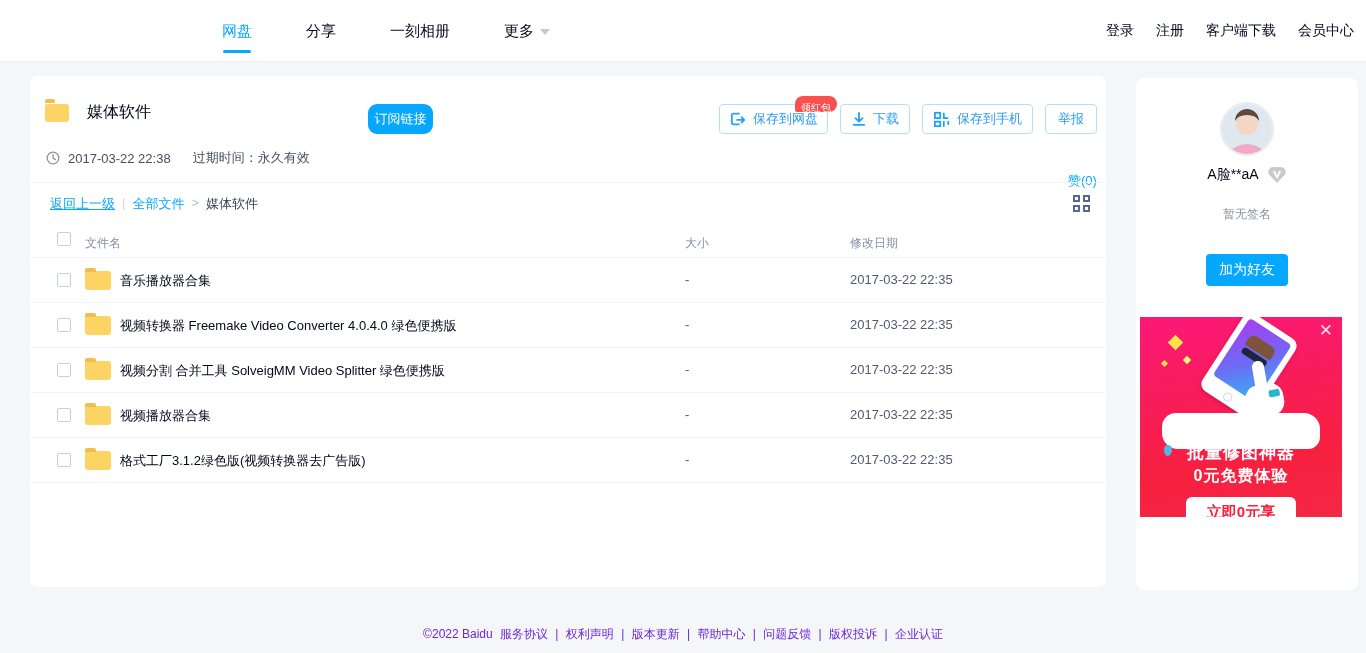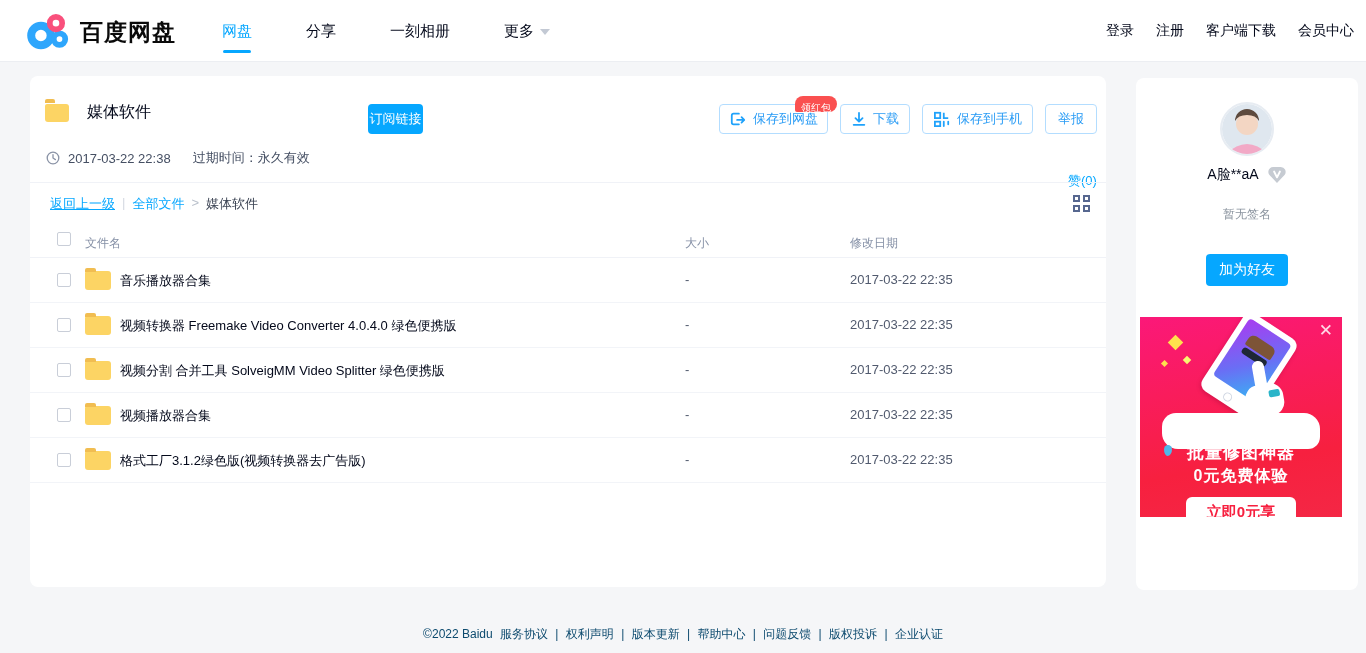--- a/index.html
+++ b/index.html
@@ -25,21 +25,21 @@
   .header-links { position:absolute; right:12px; top:0; height:62px; display:flex; align-items:center; gap:22px; }
   .header-link { font-size:14px; color:#03081a; cursor:pointer; }
 
   
   .main-card { position:absolute; left:30px; top:76px; width:1076px; height:511px;
                background:#fff; border-radius:8px; }
   .share-title-row { position:absolute; left:15px; top:26px; display:flex; align-items:center; gap:18px; }
   .share-title { font-size:16px; font-weight:500; color:#03081a; }
   .btn-primary { background:#06a7ff; color:#fff; border:none; border-radius:4px;
                  font-size:13px; cursor:pointer; font-family:inherit; }
-  .subscribe-btn { position:absolute; left:338px; top:28px; width:55px; height:30px; }
+  .subscribe-btn { position:absolute; left:338px; top:28px; width:65px; height:30px;border-radius:9px; }
   .actions { position:absolute; left:689px; top:28px; display:flex; gap:12px; }
   .btn-outline { height:30px; background:#fff; border:1px solid #b3ddff; border-radius:4px;
                  color:#2a9cf5; font-size:13px; display:flex; align-items:center; justify-content:center;
                  gap:6px; cursor:pointer; font-family:inherit; position:relative; }
   .btn-save { width:109px; } .btn-down { width:70px; } .btn-phone { width:111px; } .btn-report { width:52px; }
   .red-badge { position:absolute; right:-10px; top:-9px; height:16px; padding:4px 6px;
                background:#fa5050; color:#fff; font-size:10px; line-height:16px;
                border-radius:8px 8px 8px 2px; white-space:nowrap; }
   .meta-row { position:absolute; left:16px; top:73px; display:flex; align-items:center; gap:8px;
               font-size:13px; color:#454f63;text-align:center; }
@@ -113,40 +113,30 @@
   .ad-hand { position:absolute; left:92px; top:42px; transform:rotate(-10deg); }
   .ad-line { position:absolute; width:202px; text-align:center; color:#fff; font-weight:700; }
   .ad-line1 { top:124px; font-size:17px; letter-spacing:1px; }
   .ad-line2 { top:149px; font-size:16px; letter-spacing:1px; }
   .ad-btn { position:absolute; left:46px; top:180px; width:110px; height:30px; background:#fff;
             border:none; border-radius:6px; color:#f7203f; font-size:15px; font-weight:700;
             font-family:inherit; cursor:pointer; }
 
   
   .footer { position:absolute; left:0; top:626px; width:1366px; text-align:center;
-            font-size:12px; color:#0c4a6e; }
+            font-size:12px; color:#6d28d9; }
   .footer span { margin:0 2px; }
   .footer .f-link { cursor:pointer; }
 
   svg { display:block; }
 </style>
 </head>
 <body>
 
 <div class="header">
-  <div class="logo">
-    <span>
-      <svg width="46" height="42" viewBox="0 0 52 46">
-        <circle cx="18" cy="27" r="11" fill="none" stroke="#2ea6fc" stroke-width="9"></circle>
-        <circle cx="39" cy="31" r="6.5" fill="none" stroke="#2ea6fc" stroke-width="6.5"></circle>
-        <circle cx="35" cy="13" r="7" fill="none" stroke="#f9507c" stroke-width="6.5"></circle>
-      </svg>
-    </span>
-    <span class="logo-text">百度网盘</span>
-  </div>
   <div class="nav">
     <div class="nav-item nav-item--active">
       <span>网盘</span>
     </div>
     <div class="nav-item">
       <span>分享</span>
     </div>
     <div class="nav-item">
       <span>一刻相册</span>
     </div>

